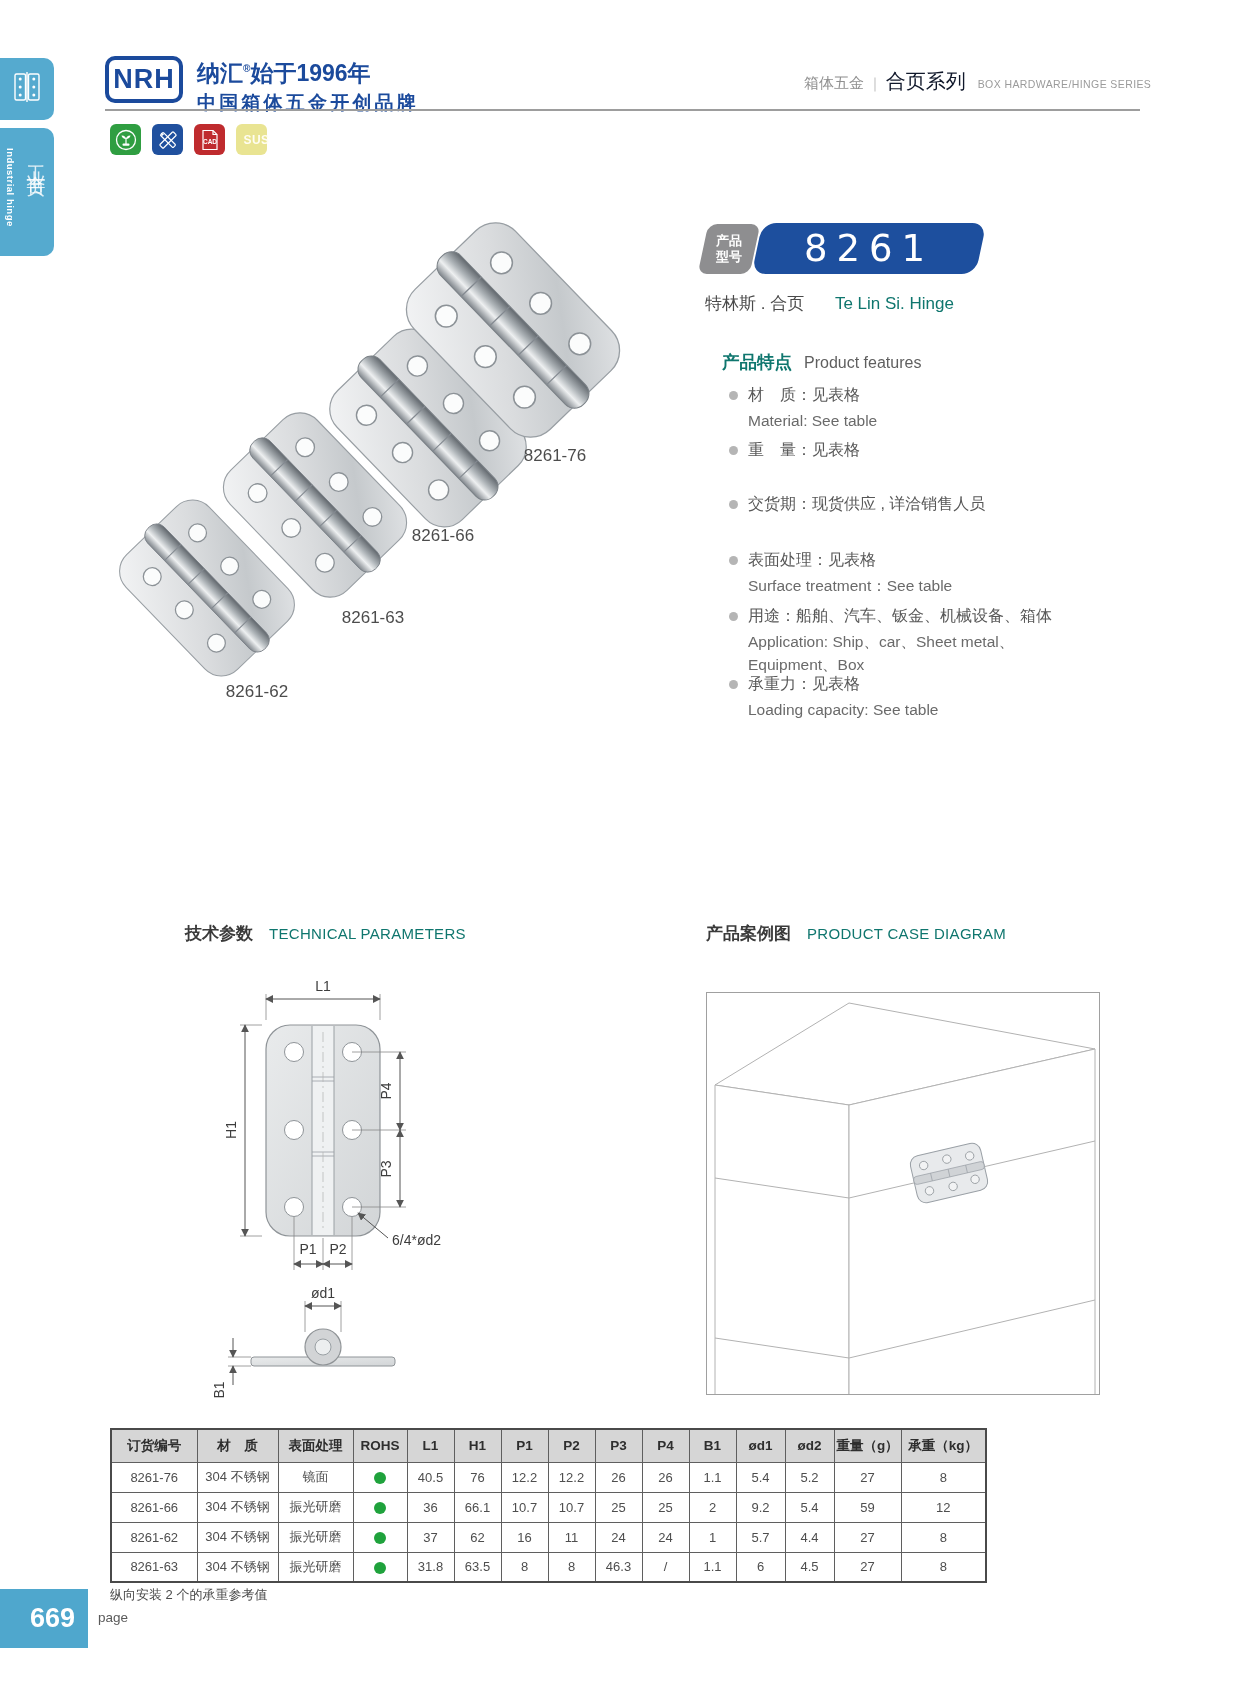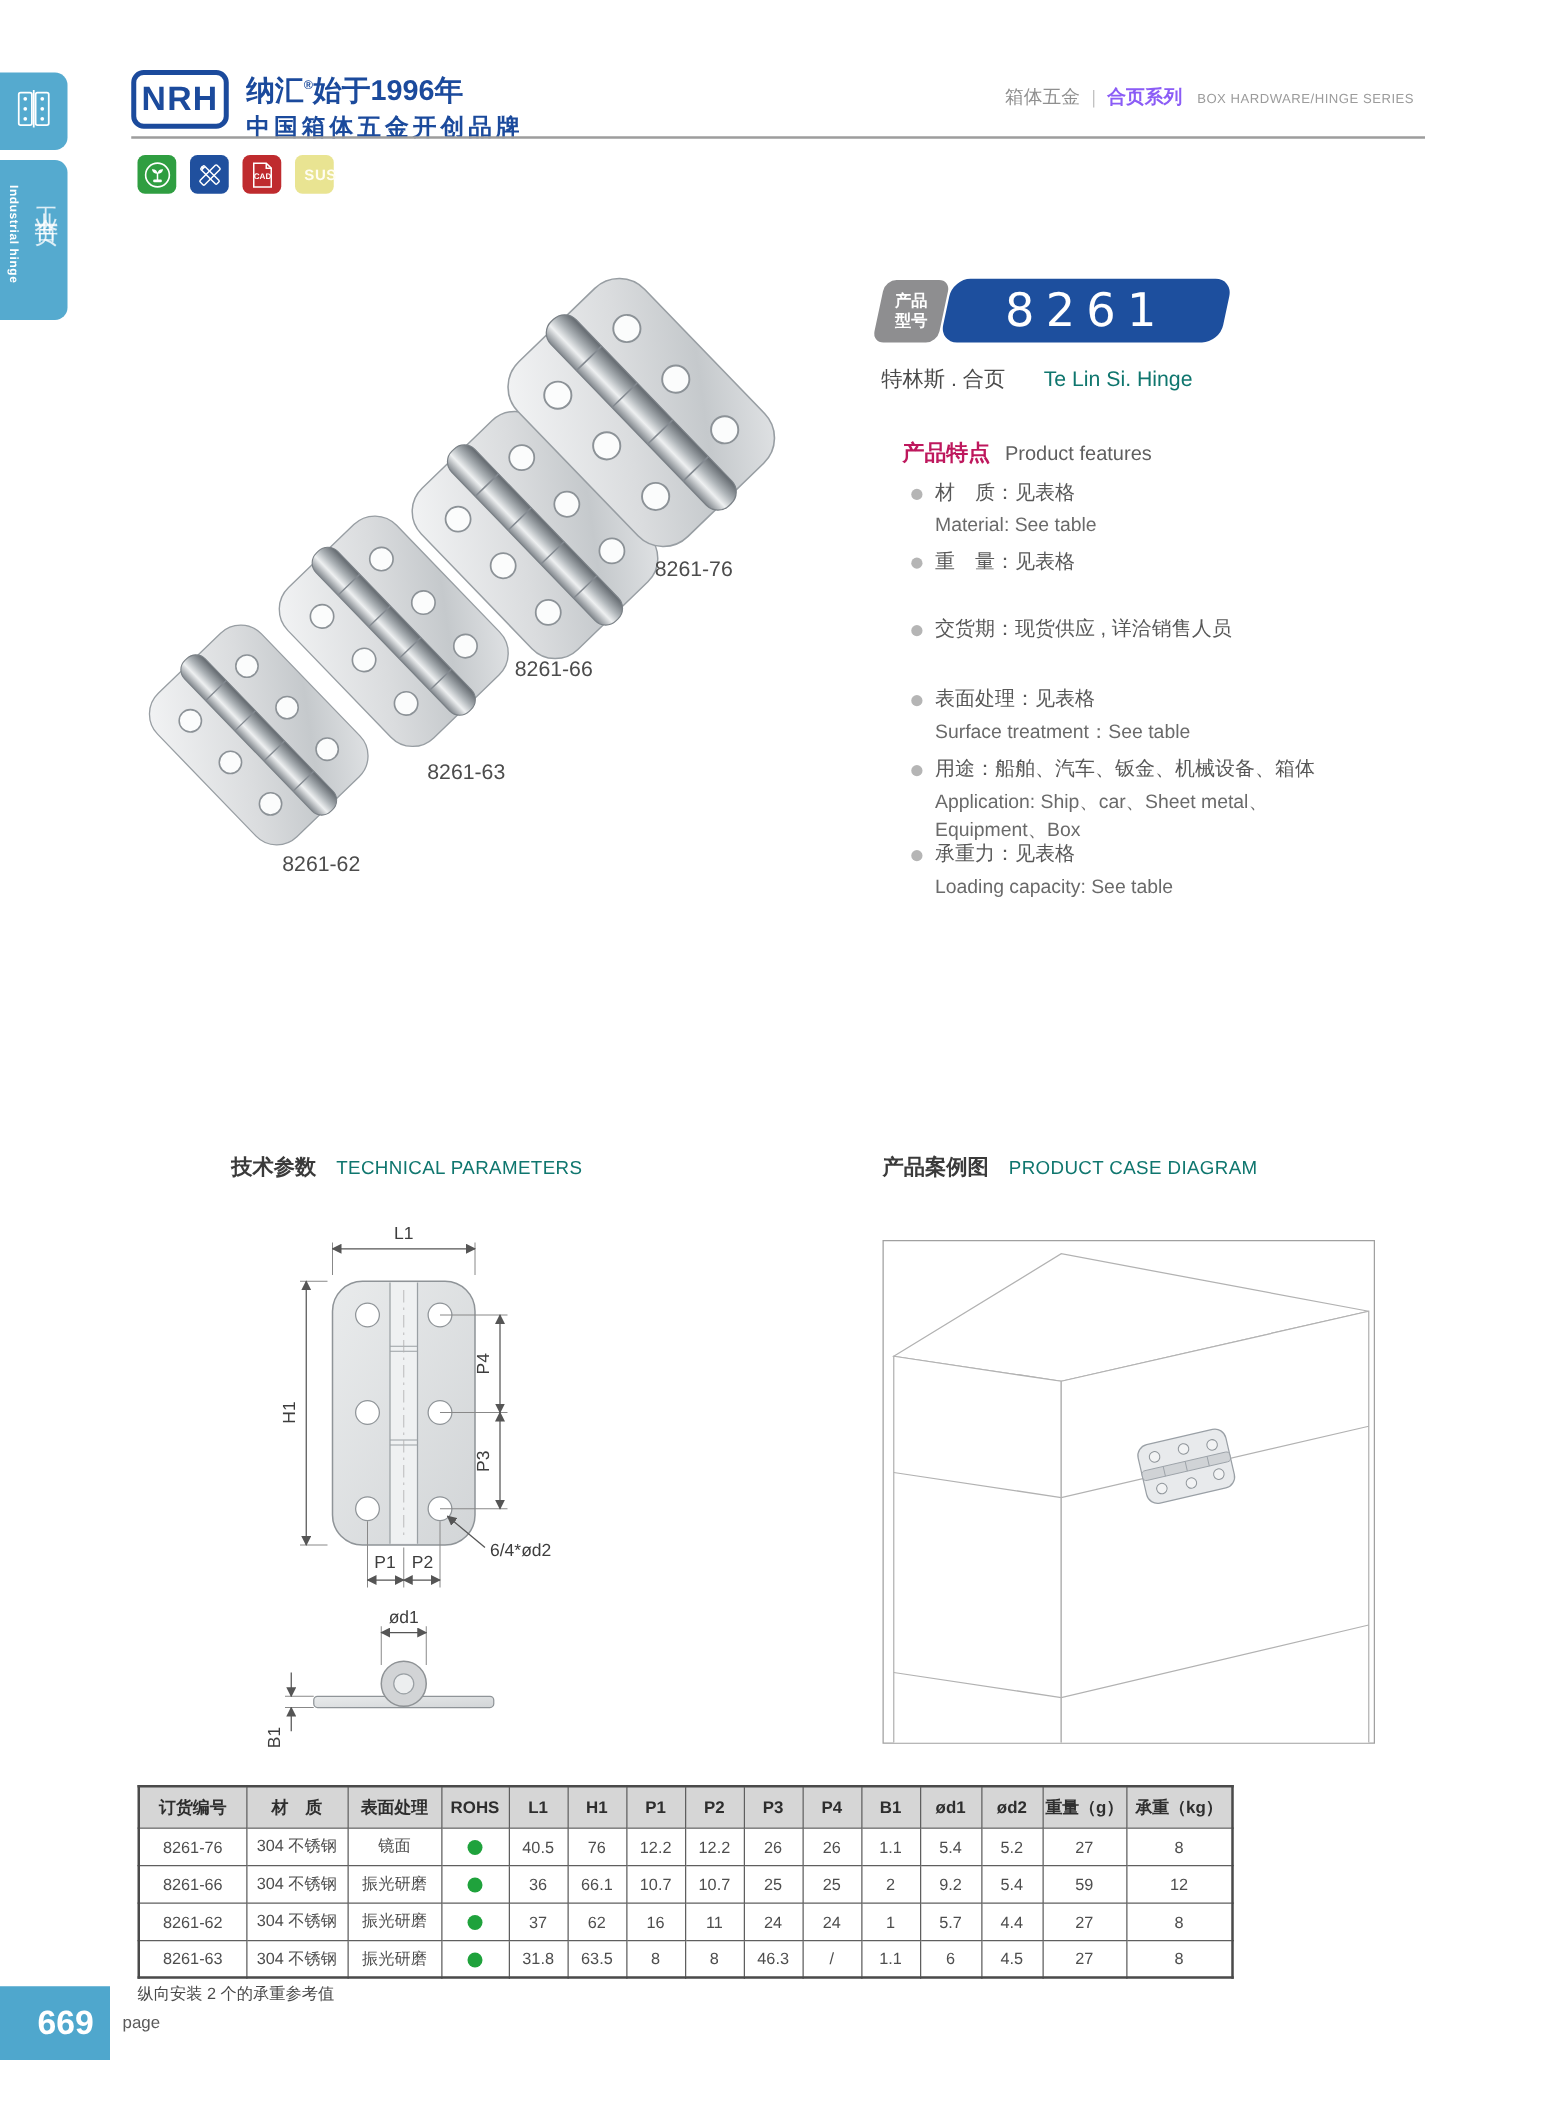--- a/index.html
+++ b/index.html
@@ -15,41 +15,41 @@
 
   
   .logo-box { position:absolute; left:105px; top:56px; width:78px; height:47px; border:4px solid #1b4a9c; border-radius:10px; display:flex; align-items:center; justify-content:center; font-size:27px; font-weight:bold; color:#1b4a9c; letter-spacing:1px; }
   .brand { position:absolute; left:197px; top:56px; color:#1b4a9c; }
   .brand .l1 { font-size:23px; font-weight:bold; line-height:26px; }
   .brand .l1 sup { font-size:10px; }
   .brand .l2 { font-size:19px; font-weight:bold; letter-spacing:3.2px; margin-top:4px; }
   .header-right { position:absolute; left:804px; top:68px; display:flex; align-items:baseline; white-space:nowrap; }
   .header-right .cat { font-size:15px; color:#8f8f8f; }
   .header-right .sep { font-size:14px; color:#b5b5b5; margin:0 4px; }
-  .header-right .series { font-size:15px; font-weight:bold; color:#8b5cf6; }
+  .header-right .series { font-size:20px; font-weight:normal; color:#0f172a; }
   .header-right .series-en { font-size:10.5px; color:#9b9b9b; margin-left:12px; letter-spacing:.4px; }
   .header-line { position:absolute; left:105px; top:109px; width:1035px; height:2px; background:#9d9d9d; }
 
   
   .icons { position:absolute; left:110px; top:124px; display:flex; gap:11px; }
   .cicon { width:31px; height:31px; border-radius:6px; display:flex; align-items:center; justify-content:center; color:#fff; font-weight:bold; }
   .cicon.sus { font-size:12px; letter-spacing:.5px; color:#fffdf2;padding-left:10px; }
 
   
   .badge-tag { position:absolute; left:703px; top:224px; width:52px; height:50px; background:#8e8e90; transform:skewX(-12deg); border-radius:9px; display:flex; align-items:center; justify-content:center; }
   .badge-tag .t { transform:skewX(12deg); color:#fff; font-size:13px; font-weight:bold; line-height:1.2; text-align:center; }
   .badge-model { position:absolute; left:757px; top:223px; width:224px; height:51px; background:#1d4f9e; transform:skewX(-12deg); border-radius:14px; display:flex; align-items:center; justify-content:center; }
   .badge-model .t { transform:skewX(12deg); color:#fff; font-size:37px; letter-spacing:9px; font-family:"DejaVu Sans",sans-serif; }
   .subtitle { position:absolute; left:705px; top:292px; font-size:17px; color:#4a4a4a; }
   .subtitle .en { margin-left:26px; color:#0f766e; }
 
   
   .features { position:absolute; left:722px; top:350px; width:440px; height:390px; }
   .features .head { display:flex; align-items:baseline; }
-  .features .head .cn { font-size:17.5px; font-weight:bold; color:#be185d; }
+  .features .head .cn { font-size:17.5px; font-weight:bold; color:#0f766e; }
   .features .head .en { font-size:16px; color:#5f5f5f; margin-left:12px; }
   .feat-item { position:absolute; left:0; width:440px; }
   .feat-item .dot { position:absolute; left:7px; top:8px; width:9px; height:9px; border-radius:50%; background:#b5b5b5; }
   .feat-item .cn { margin-left:26px; font-size:16px; color:#585858; line-height:24px; }
   .feat-item .en { margin-left:26px; font-size:15.5px; color:#6a6a6a; line-height:23px; margin-top:2px; white-space:pre-line; }
 
   
   .plabel { position:absolute; transform:translateX(-50%); font-size:17px; color:#4c4c4c; }
 
   

